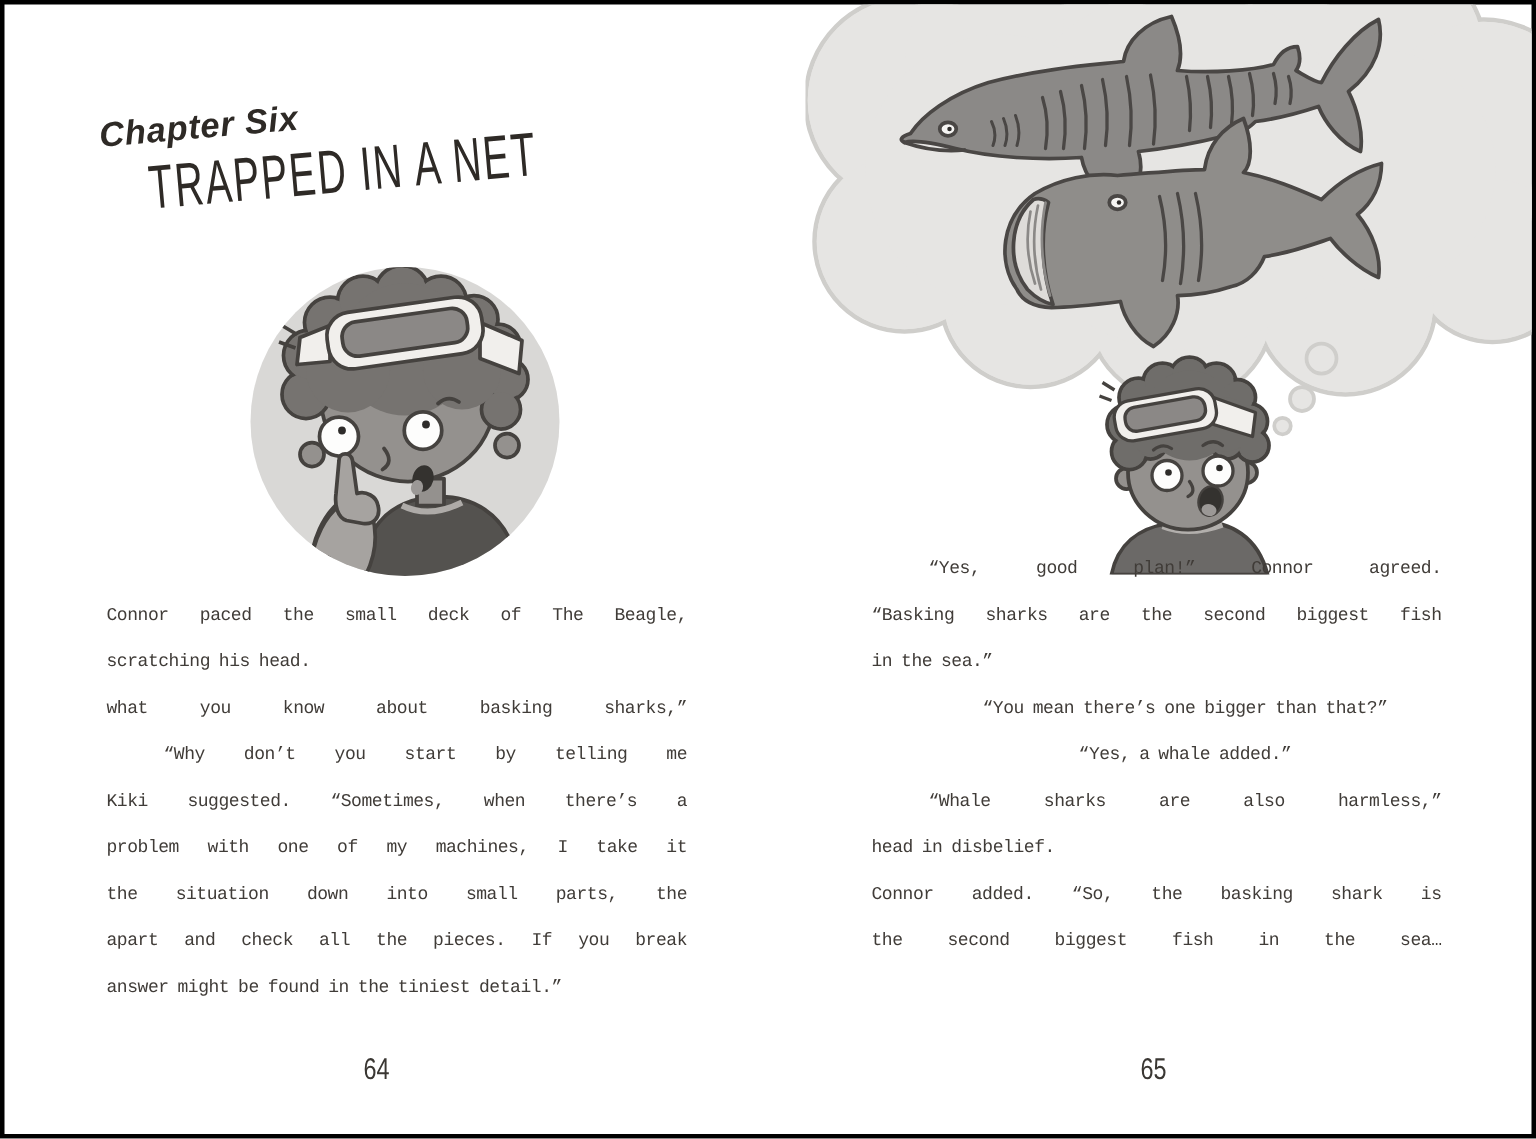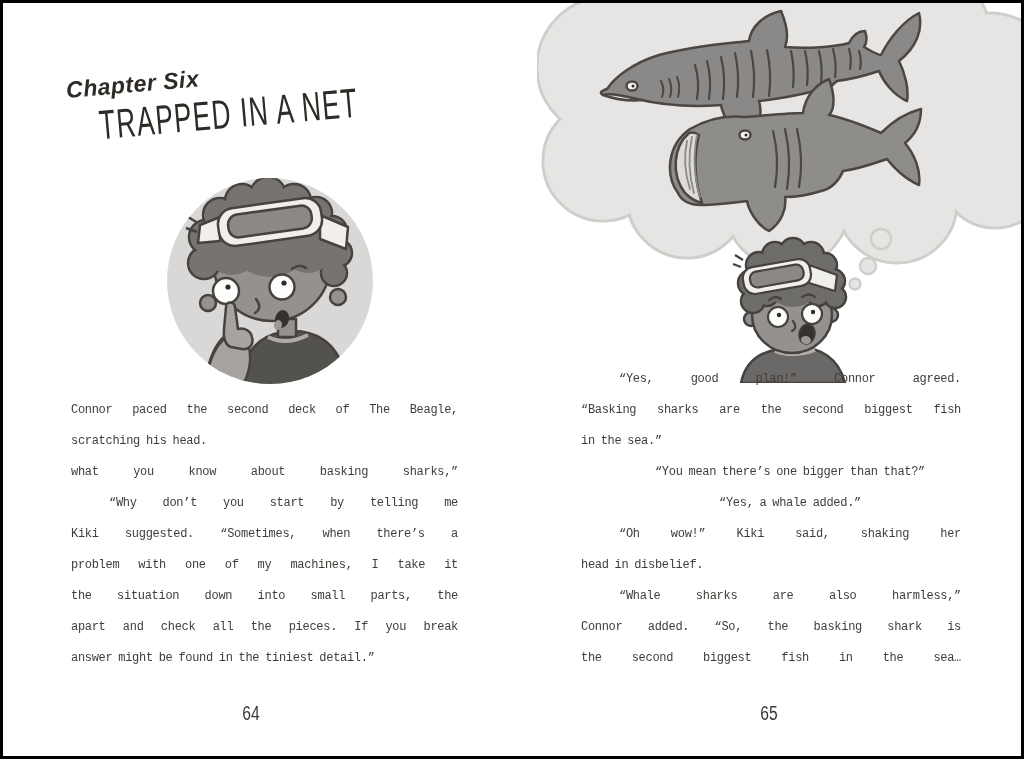--- a/index.html
+++ b/index.html
@@ -122,21 +122,21 @@
 
         <g stroke="#45423f" stroke-width="2.5" stroke-linejoin="round" stroke-linecap="round">
           <path d="M46,206 C48,184 56,168 66,160 C62,170 60,182 62,194 Z" fill="#a6a3a0"></path>
           <path d="M46,208 C48,184 58,166 70,160 C78,156 86,160 88,168 C92,182 90,196 84,208 Z" fill="#a6a3a0"></path>
           <path d="M66,132 C66,126 74,126 75,132 L78,154 C84,152 91,156 92,162 C94,170 89,175 82,174 L71,172 C65,170 63,162 64,154 Z" fill="#a6a3a0"></path>
         </g>
       </g>
     </svg>
 
     <div class="bodytext left">
-      <div class="ln just">Connor paced the second deck of The Beagle,</div>
+      <div class="ln just">Connor paced the small deck of The Beagle,</div>
       <div class="ln">scratching his head.</div>
       <div class="ln just">what you know about basking sharks,”</div>
       <div class="ln ind just">“Why don’t you start by telling me</div>
       <div class="ln just">Kiki suggested. “Sometimes, when there’s a</div>
       <div class="ln just">problem with one of my machines, I take it</div>
       <div class="ln just">the situation down into small parts, the</div>
       <div class="ln just">apart and check all the pieces. If you break</div>
       <div class="ln">answer might be found in the tiniest detail.”</div>
     </div>
 
@@ -286,23 +286,22 @@
         </g>
       </g>
     </svg>
 
     <div class="bodytext right">
       <div class="ln ind just">“Yes, good plan!” Connor agreed.</div>
       <div class="ln just">“Basking sharks are the second biggest fish</div>
       <div class="ln">in the sea.”</div>
       <div class="ln ind">“You mean there’s one bigger than that?”</div>
       <div class="ln ind">“Yes, a whale added.”</div>
-      <div class="ln ind just">“Oh wow!” Kiki said, shaking her</div>
+      <div class="ln ind just">“Whale sharks are also harmless,”</div>
       <div class="ln">head in disbelief.</div>
-      <div class="ln ind just">“Whale sharks are also harmless,”</div>
       <div class="ln just">Connor added. “So, the basking shark is</div>
       <div class="ln just">the second biggest fish in the sea…</div>
     </div>
 
     <div class="pgnum p65">65</div>
   </div>
 
 </div>
 
 </body></html>

